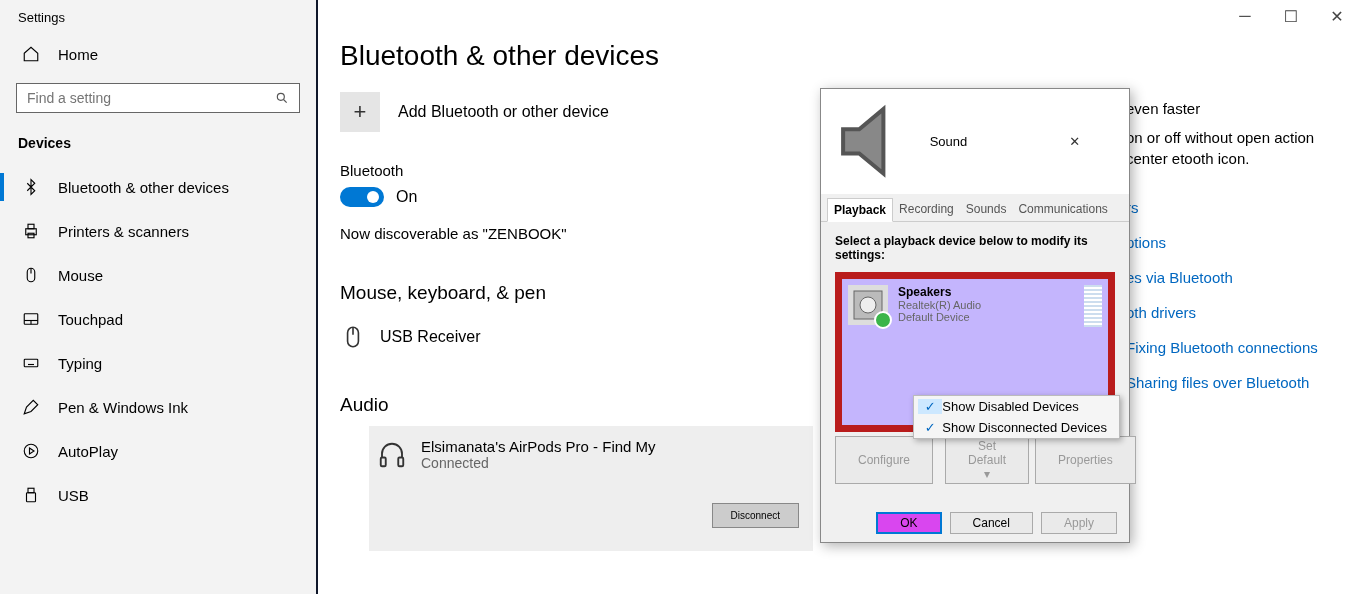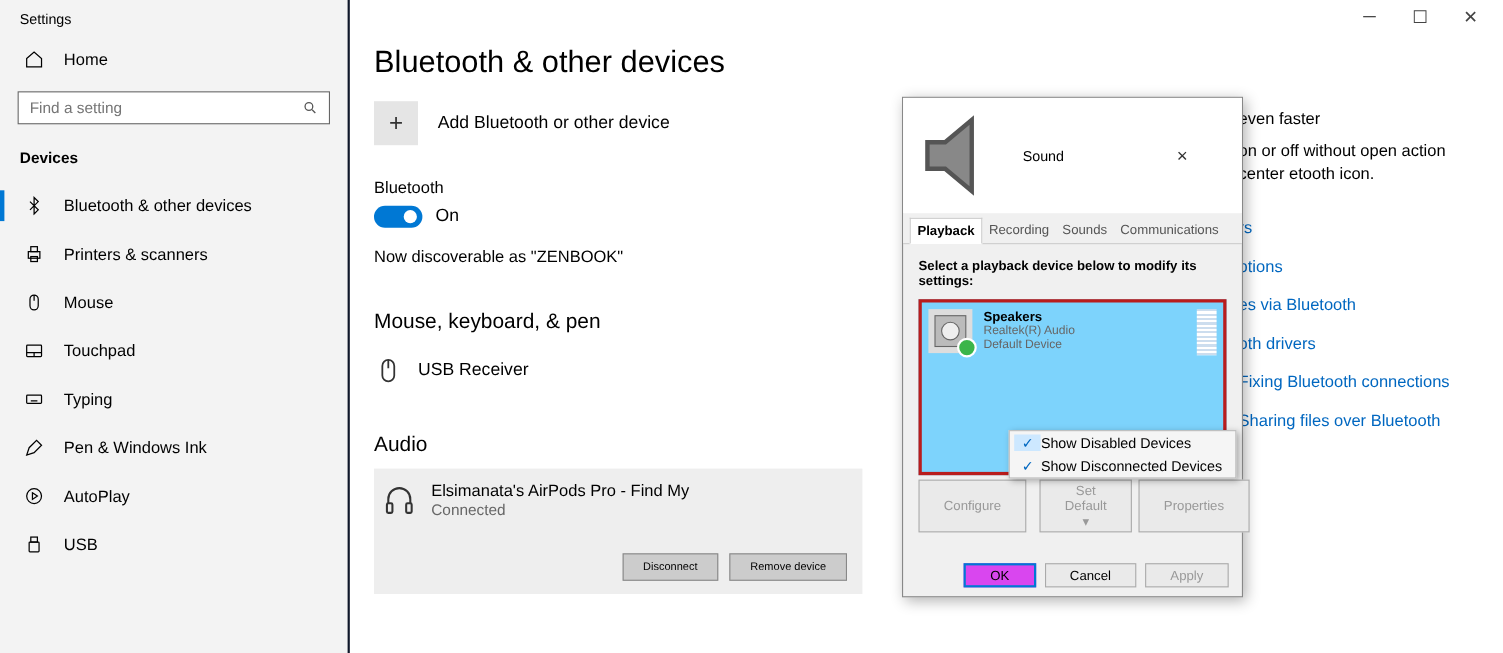--- a/index.html
+++ b/index.html
@@ -26,21 +26,21 @@
     .add-btn { width: 40px; height: 40px; background: #e5e5e5; display: flex; align-items: center; justify-content: center; font-size: 22px; color: #333; }
     .section-label { font-size: 15px; margin-bottom: 8px; }
     .toggle-row { display: flex; align-items: center; gap: 12px; margin-bottom: 18px; }
     .toggle { width: 44px; height: 20px; border-radius: 10px; background: #0078d4; position: relative; cursor: pointer; }
     .toggle-knob { width: 12px; height: 12px; border-radius: 50%; background: #fff; position: absolute; top: 4px; right: 5px; }
     .discoverable { font-size: 15px; margin-bottom: 40px; }
     .section-title { font-size: 19px; font-weight: 400; margin-bottom: 10px; }
     .device-row { display: flex; align-items: center; gap: 14px; padding: 10px 0; }
     .device-row .icon { width: 26px; color: #333; }
     
-    .audio-selected { background: #eeeeee; padding: 12px 14px 12px 8px; display: flex; flex-direction: column; width: 444px; }
+    .audio-selected { background: #eeeeee; padding: 12px 14px 23px 8px; display: flex; flex-direction: column; width: 444px; margin-left: 29px; }
     .audio-item { display: flex; gap: 14px; align-items: flex-start; }
     .audio-item .icon { width: 30px; color: #333; margin-top: 2px; }
     .audio-item .name { font-size: 15px; }
     .audio-item .status { font-size: 14px; color: #666; }
     .btn-row { display: flex; gap: 10px; justify-content: flex-end; margin-top: 32px; }
     .btn { background: #ccc; border: 1px solid #888; padding: 6px 18px; font-size: 10px; cursor: pointer; }
     
     .right-panel { position: absolute; right: 10px; top: 100px; width: 230px; font-size: 15px; }
     .right-panel h3 { font-size: 15px; font-weight: 400; margin-bottom: 10px; }
     .right-panel p { font-size: 15px; line-height: 1.4; color: #000; margin-bottom: 30px; }
@@ -52,21 +52,21 @@
     .dialog { position: absolute; left: 820px; top: 88px; width: 310px; height: 455px; background: #f0f0f0; border: 1px solid #888; box-shadow: 3px 3px 12px rgba(0,0,0,.3); display: flex; flex-direction: column; }
     .dialog-titlebar { display: flex; align-items: center; padding: 4px 6px; background: #fff; }
     .dialog-titlebar .icon { width: 16px; margin-right: 6px; }
     .dialog-titlebar span { font-size: 13px; flex: 1; }
     .dialog-close { width: 20px; text-align: center; cursor: pointer; color: #333; }
     .tabs { display: flex; gap: 0; border-bottom: 1px solid #ccc; background: #f0f0f0; padding: 4px 6px 0; }
     .tab { padding: 4px 6px; font-size: 12px; color: #555; cursor: pointer; }
     .tab.active { background: #fff; border: 1px solid #ccc; border-bottom: 1px solid #fff; margin-bottom: -1px; font-weight: 600; color: #000; }
     .dialog-body { flex: 1; padding: 12px 14px; display: flex; flex-direction: column; }
     .dialog-help { font-size: 12px; margin-bottom: 10px; font-weight: 600; }
-    .device-list { flex: 1; background: #7dd3fc; border: 3px solid #b91c1c; padding: 6px; position: relative; overflow: visible; }
+    .device-list { flex: 1; background: #c4b5fd; border: 7px solid #b91c1c; padding: 6px; position: relative; overflow: visible; }
     .device-entry { display: flex; gap: 10px; align-items: flex-start; }
     .speaker-icon { width: 40px; height: 40px; background: #ddd; position: relative; }
     .speaker-icon::after { content: ""; position: absolute; bottom: -4px; right: -4px; width: 14px; height: 14px; background: #3bb54a; border-radius: 50%; border: 2px solid #fff; }
     .device-entry .name { font-size: 12px; font-weight: 600; }
     .device-entry .sub { font-size: 11px; color: #666; }
     .vu-bars { margin-left: auto; width: 18px; height: 42px; background: repeating-linear-gradient(to bottom, #cde 0, #cde 2px, #fff 2px, #fff 4px); }
     
     .context-menu { position: absolute; top: 116px; right: -12px; background: #f5f5f5; border: 1px solid #bbb; box-shadow: 2px 2px 6px rgba(0,0,0,.3); }
     .ctx-item { display: flex; align-items: center; font-size: 13px; padding: 3px 12px 3px 4px; cursor: pointer; }
     .ctx-item .check { width: 24px; display: inline-flex; justify-content: center; color: #0067c0; }
@@ -224,21 +224,20 @@
             <rect x="17" y="14" width="4" height="7" rx="1"></rect>
           </svg>
       </span>
       <div>
         <div class="name">Elsimanata's AirPods Pro - Find My</div>
         <div class="status">Connected</div>
       </div>
     </div>
     <div class="btn-row">
       <button class="btn">Disconnect</button>
-      <button class="btn">Remove device</button>
     </div>
   </div>
 </div>
 
 <div class="right-panel">
   <h3>even faster</h3>
   <p>on or off without open action center etooth icon.</p>
   <div id="right-links">
       <a>rs</a>
       <a>ptions</a>

